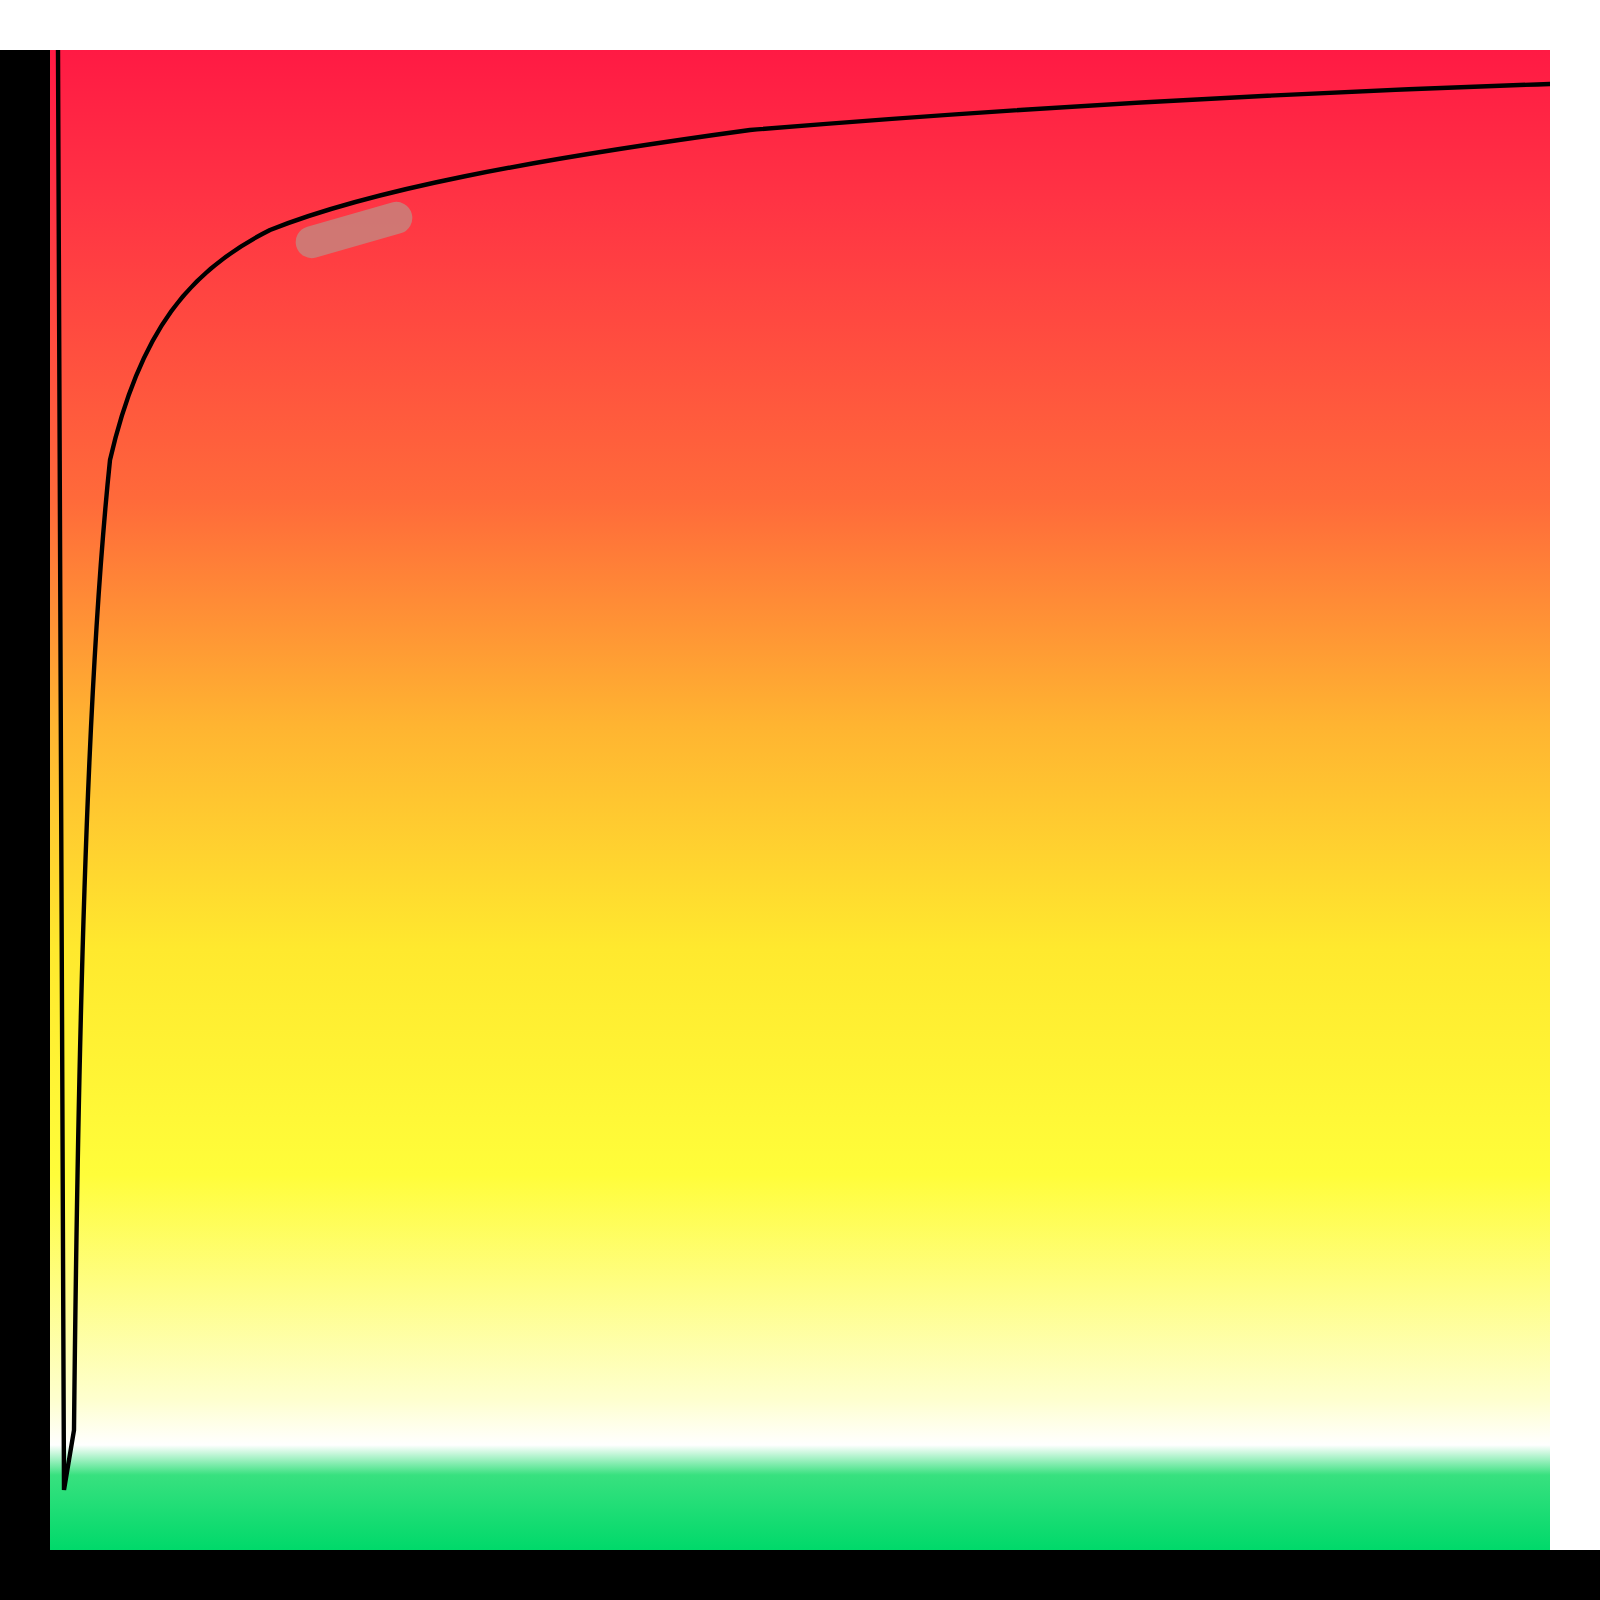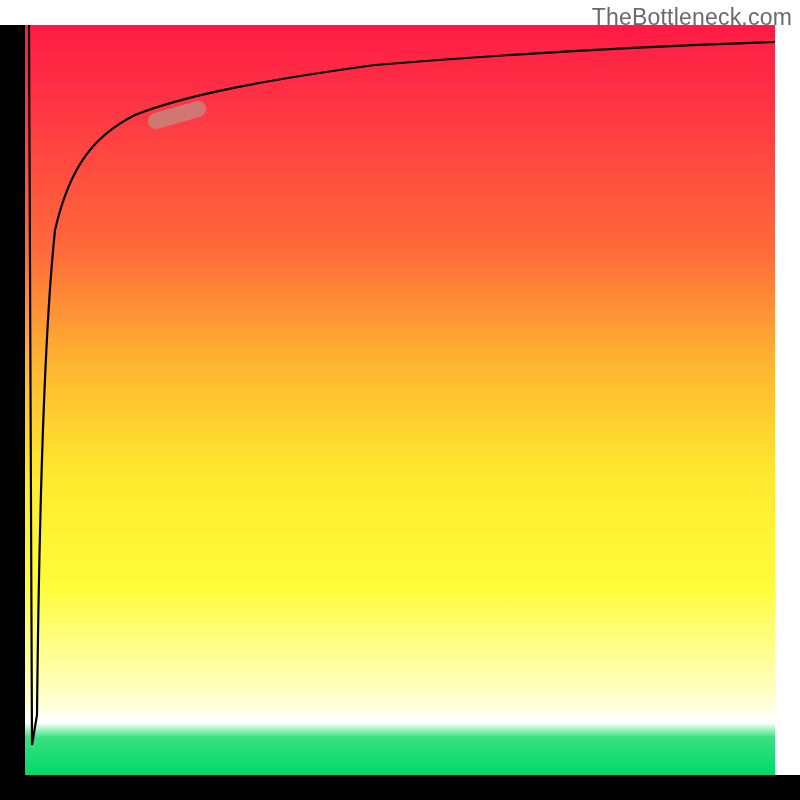--- a/index.html
+++ b/index.html
@@ -77,15 +77,14 @@
              C 14 500, 18 320, 30 205
              C 45 140, 70 110, 110 90
              C 160 70, 240 55, 350 40
              C 470 30, 600 22, 750 17" stroke="#000" stroke-width="2.2" fill="none" stroke-linecap="round"></path>
     <rect x="122" y="82" width="60" height="16" rx="8" ry="8" transform="rotate(-16 152 90)" fill="#c97f7a" opacity="0.88"></rect>
   </svg>
 
   <div class="axis-left"></div>
   <div class="axis-bottom"></div>
 
-  <div class="watermark">TheBottleneck.com</div>
 
 </div>
 
 </body></html>

